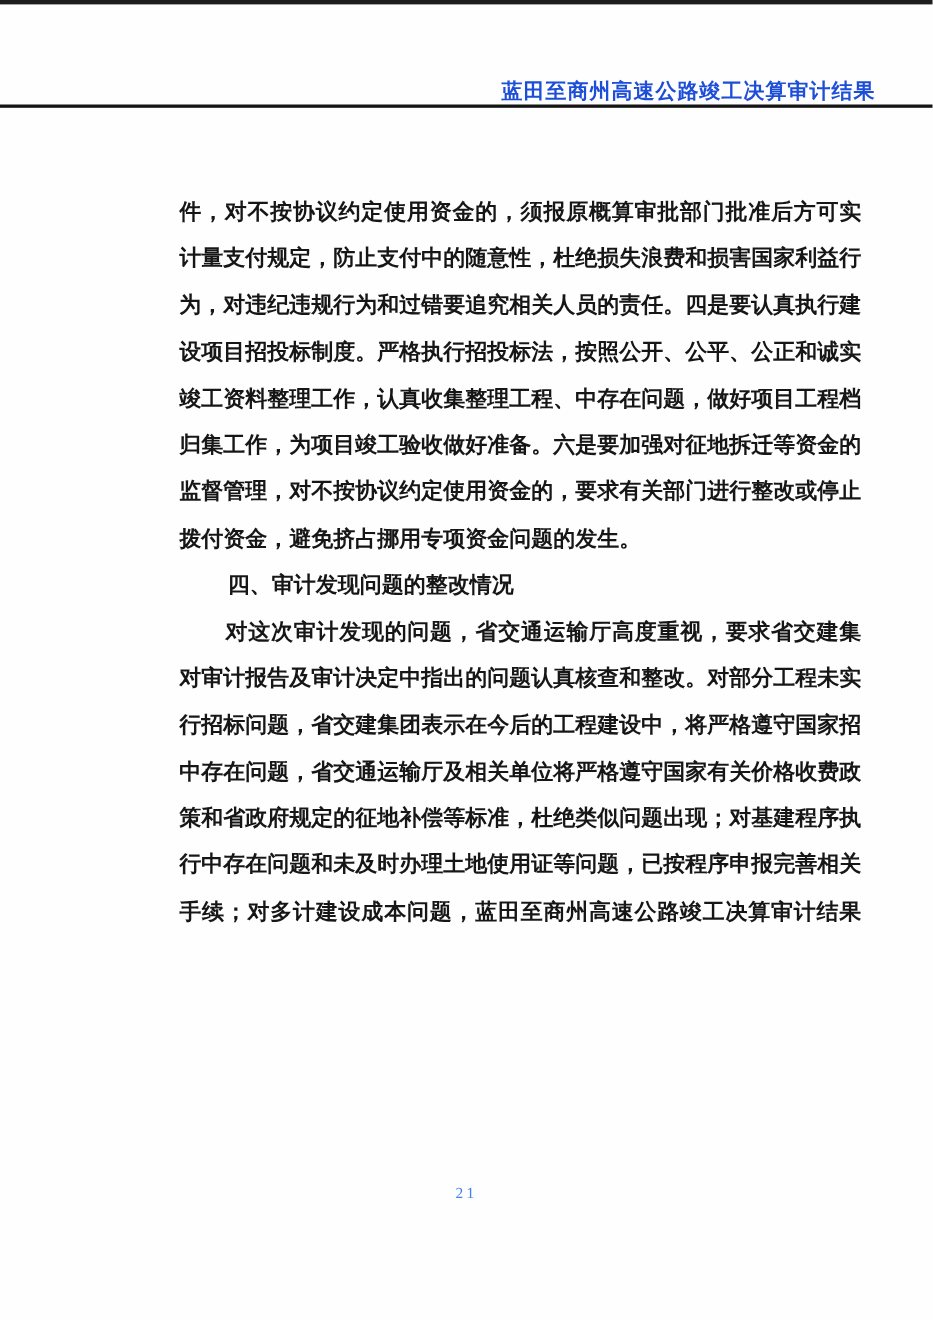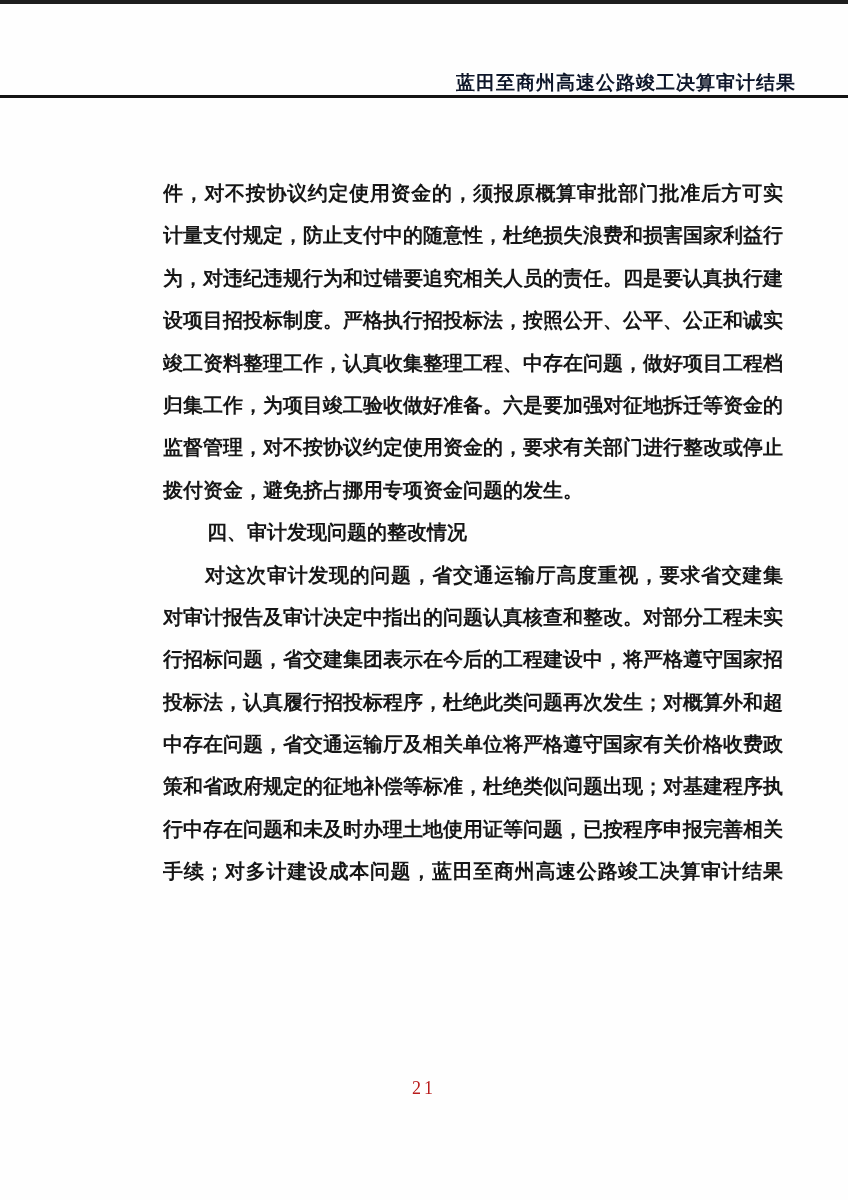--- a/index.html
+++ b/index.html
@@ -22,21 +22,21 @@
     width: 848px;
     height: 4px;
     background: #1e1e1e;
   }
   .header-title {
     position: absolute;
     top: 70px;
     right: 52px;
     font-size: 19px;
     font-weight: bold;
-    color: #0f172a;
+    color: #1d4ed8;
     letter-spacing: 1px;
     white-space: nowrap;
   }
   .header-rule {
     position: absolute;
     top: 95px;
     left: 0;
     width: 848px;
     height: 3px;
     background: #141414;
@@ -68,22 +68,22 @@
   .line.indent {
     text-indent: 42px;
   }
   .page-number {
     position: absolute;
     top: 1078px;
     left: 0;
     width: 848px;
     text-align: center;
     font-family: "Liberation Serif", serif;
-    font-size: 18px;
-    color: #b91c1c;
+    font-size: 14px;
+    color: #3b82f6;
     letter-spacing: 3px;
   }
 </style>
 </head>
 <body>
 
 <div class="page">
 
   <div class="top-artifact"></div>
 
@@ -97,21 +97,20 @@
     <div class="line">为，对违纪违规行为和过错要追究相关人员的责任。四是要认真执行建</div>
     <div class="line">设项目招投标制度。严格执行招投标法，按照公开、公平、公正和诚实</div>
     <div class="line">竣工资料整理工作，认真收集整理工程、中存在问题，做好项目工程档案</div>
     <div class="line">归集工作，为项目竣工验收做好准备。六是要加强对征地拆迁等资金的</div>
     <div class="line">监督管理，对不按协议约定使用资金的，要求有关部门进行整改或停止</div>
     <div class="line para-end">拨付资金，避免挤占挪用专项资金问题的发生。</div>
     <div class="line heading">四、审计发现问题的整改情况</div>
     <div class="line indent">对这次审计发现的问题，省交通运输厅高度重视，要求省交建集团</div>
     <div class="line">对审计报告及审计决定中指出的问题认真核查和整改。对部分工程未实</div>
     <div class="line">行招标问题，省交建集团表示在今后的工程建设中，将严格遵守国家招</div>
-    <div class="line">投标法，认真履行招投标程序，杜绝此类问题再次发生；对概算外和超</div>
     <div class="line">中存在问题，省交通运输厅及相关单位将严格遵守国家有关价格收费政</div>
     <div class="line">策和省政府规定的征地补偿等标准，杜绝类似问题出现；对基建程序执</div>
     <div class="line">行中存在问题和未及时办理土地使用证等问题，已按程序申报完善相关</div>
     <div class="line">手续；对多计建设成本问题，蓝田至商州高速公路竣工决算审计结果</div>
   </div>
 
   <div class="page-number">21</div>
 
 </div>
 

